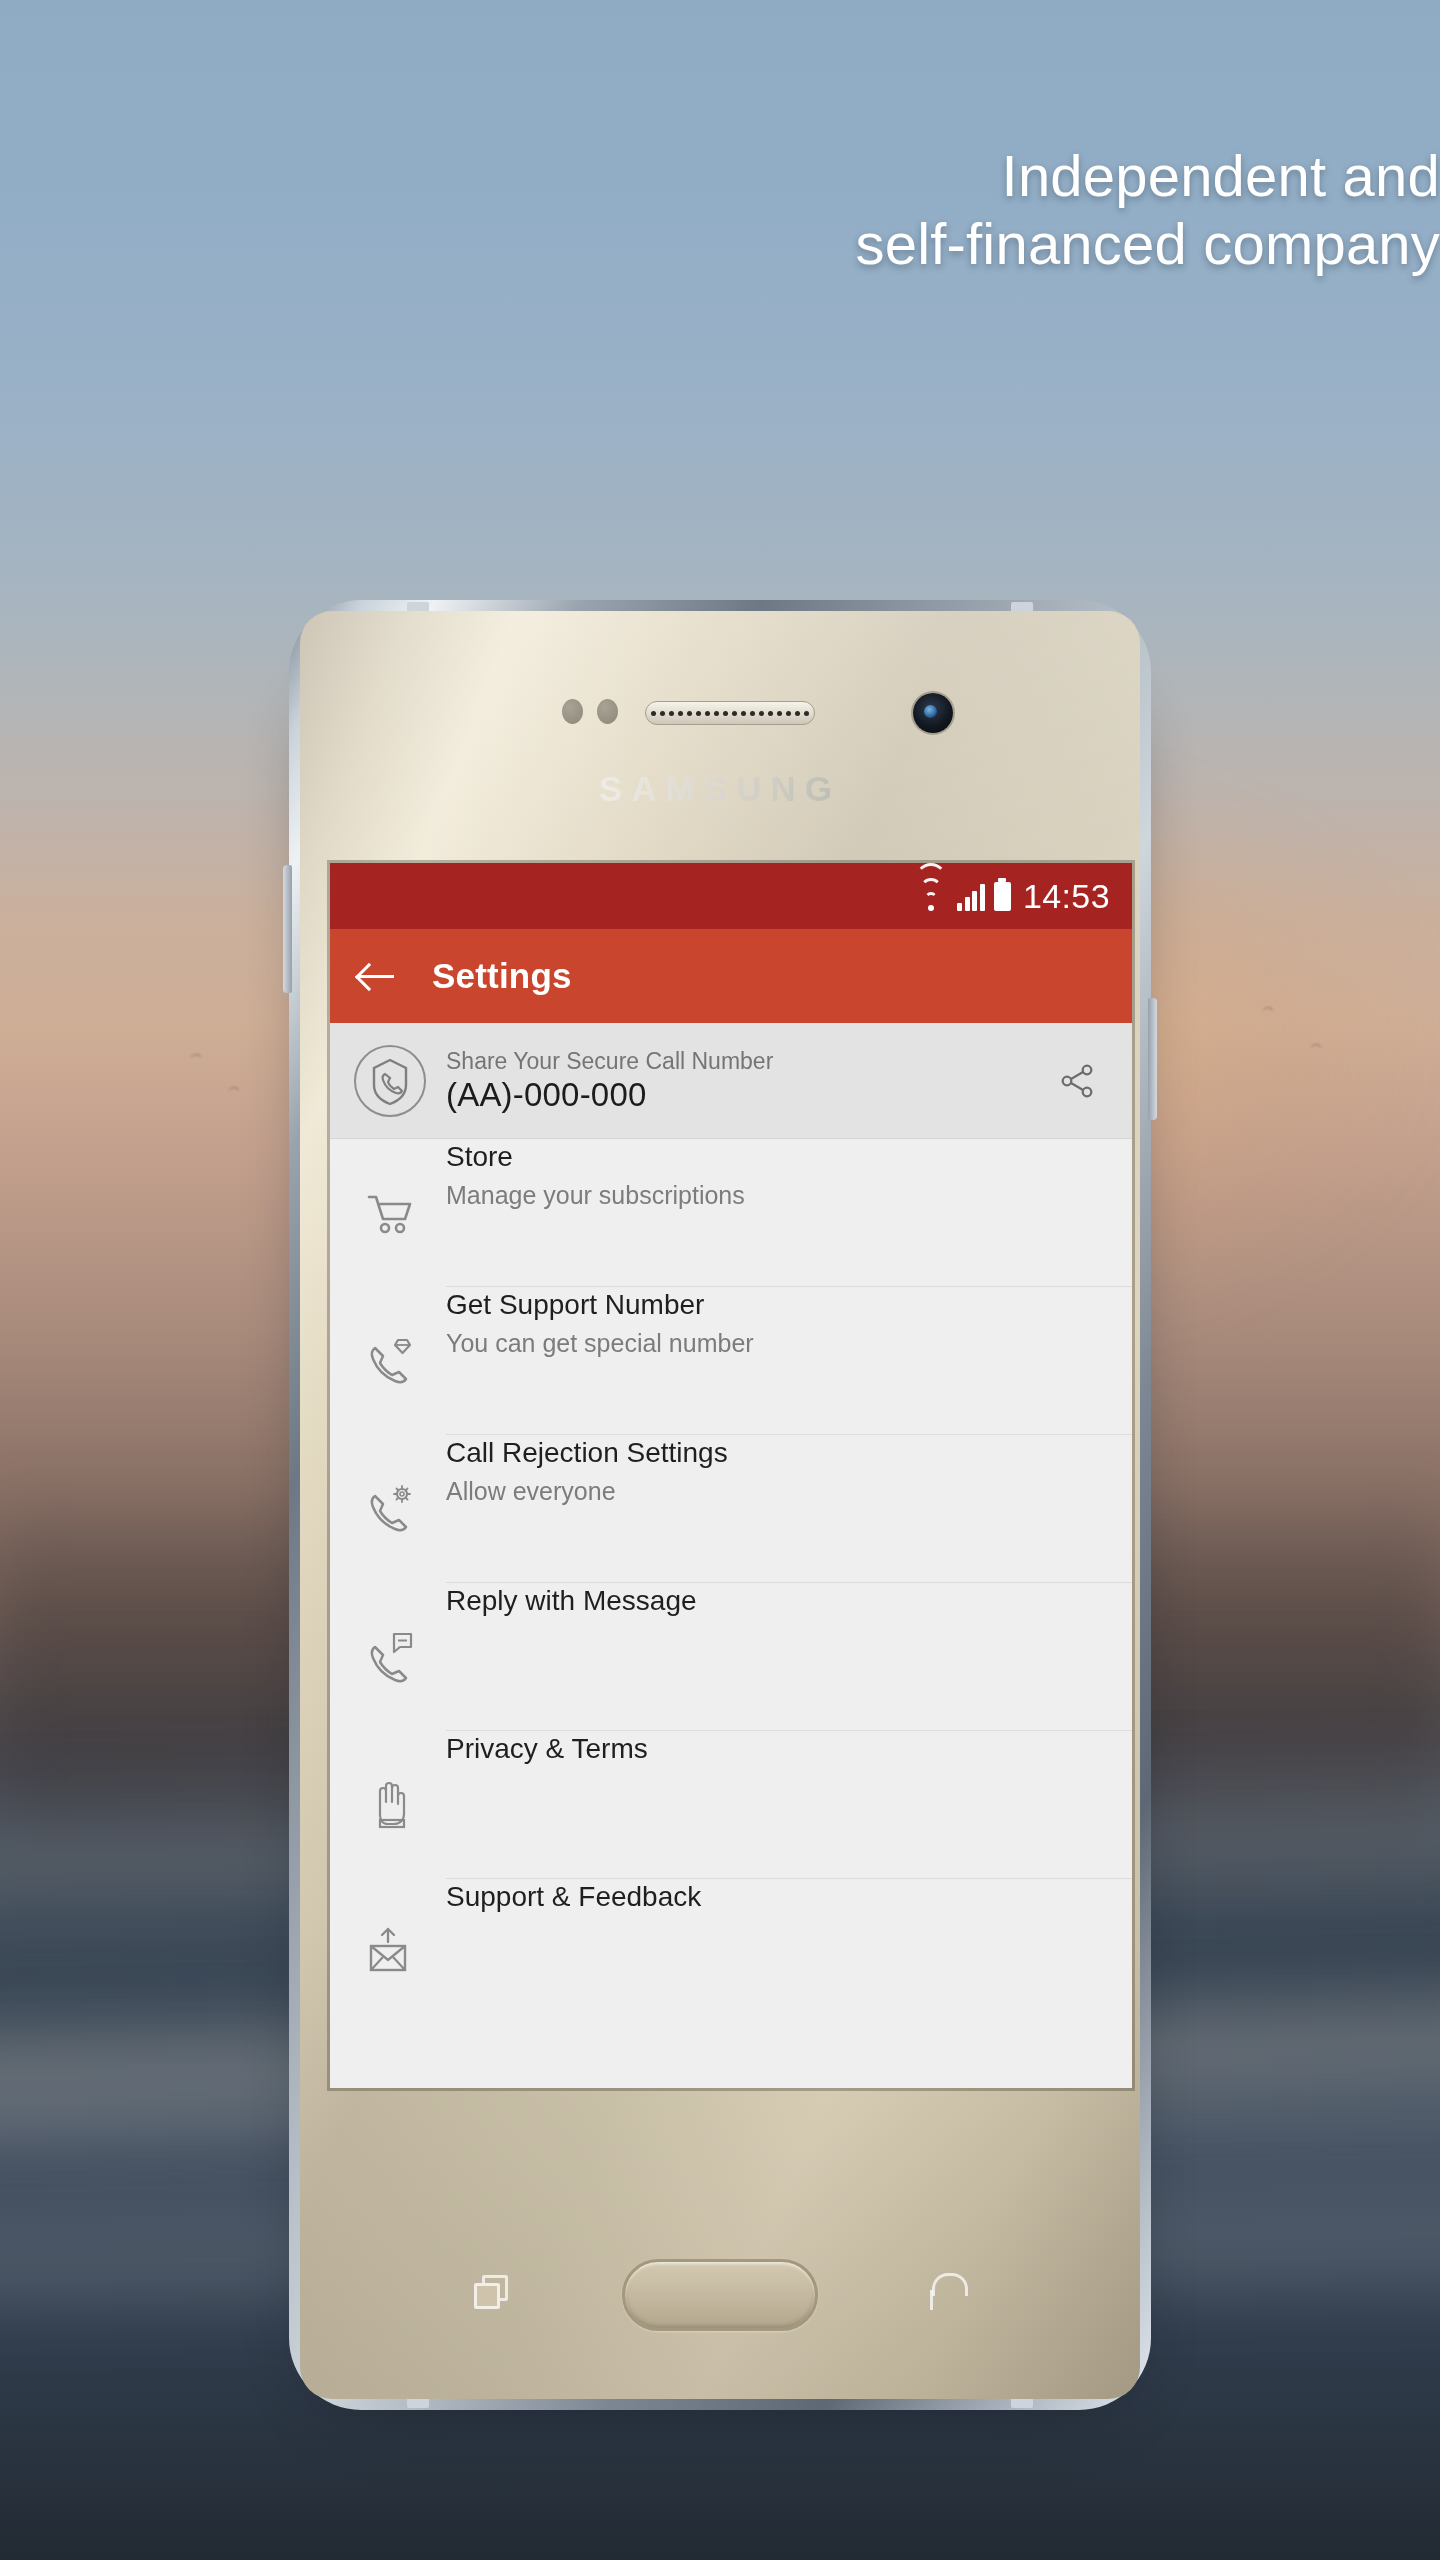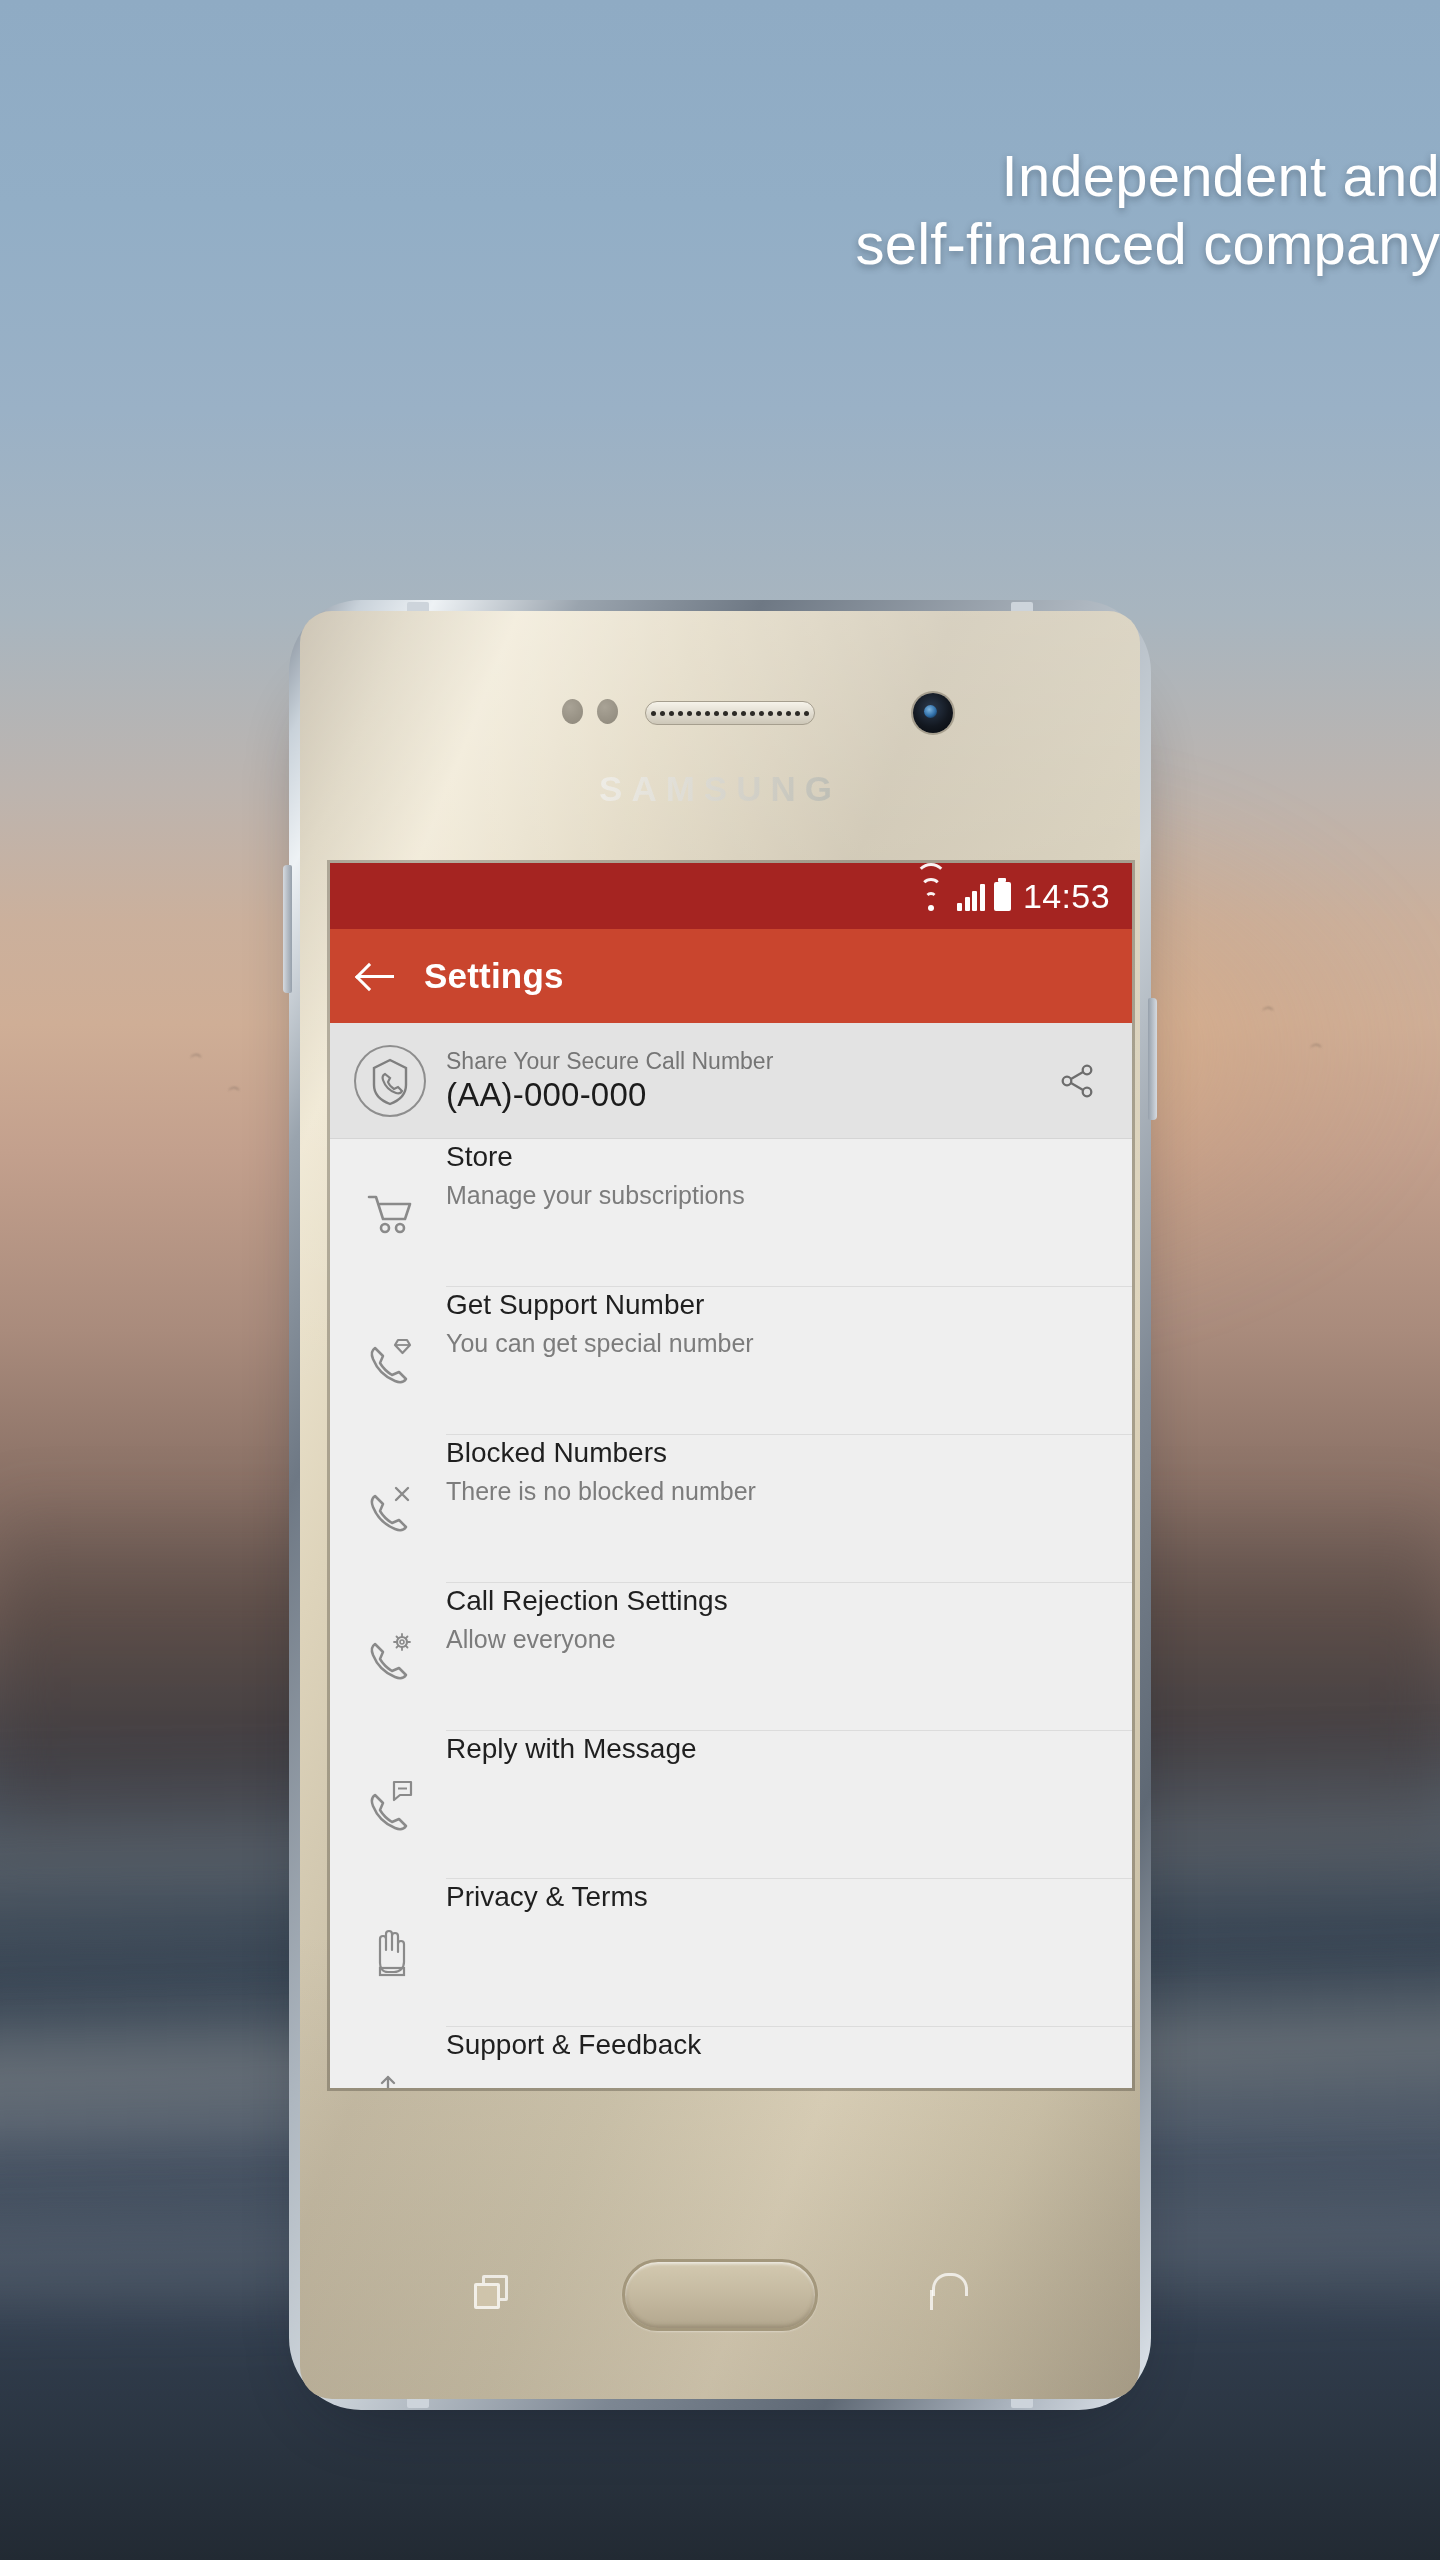--- a/index.html
+++ b/index.html
@@ -317,21 +317,21 @@
     background: #fff;
     border-radius: 1px;
   }
 
   .appbar {
     height: 94px;
     background: #c9452e;
     display: flex;
     align-items: center;
     padding-left: 26px;
-    gap: 28px;
+    gap: 36px;
   }
   .back-arrow {
     width: 40px; height: 40px;
     position: relative;
     flex: 0 0 auto;
   }
   .back-arrow::before {
     content: "";
     position: absolute;
     left: 2px; top: 19px;
@@ -613,32 +613,20 @@
               <path d="M36 6 l9 0 l3 5 l-7.5 8 l-7.5 -8 z" fill="none" stroke="#8a8a8a" stroke-width="2.2" stroke-linejoin="round"></path>
               <path d="M33 11 h15" stroke="#8a8a8a" stroke-width="1.8"></path>
             </svg>
           </div>
           <div class="row-body">
             <div class="row-title">Get Support Number</div>
             <div class="row-sub">You can get special number</div>
           </div>
         </div>
 
-        <div class="row">
-          <div class="row-icon">
-            <svg width="54" height="54" viewBox="0 0 54 54">
-              <path d="M13 14 c-3 2 -4 6 -2 11 c4 10 12 18 22 22 c5 2 9 1 11 -2 l-7 -7 l-7 3 c-5 -3 -9 -7 -12 -12 l3 -7 z" fill="none" stroke="#8a8a8a" stroke-width="2.5" stroke-linejoin="round"></path>
-              <path d="M34 6 l12 12 M46 6 l-12 12" stroke="#8a8a8a" stroke-width="2.4" stroke-linecap="round"></path>
-            </svg>
-          </div>
-          <div class="row-body">
-            <div class="row-title">Blocked Numbers</div>
-            <div class="row-sub">There is no blocked number</div>
-          </div>
-        </div>
 
         <div class="row">
           <div class="row-icon">
             <svg width="54" height="54" viewBox="0 0 54 54">
               <path d="M13 14 c-3 2 -4 6 -2 11 c4 10 12 18 22 22 c5 2 9 1 11 -2 l-7 -7 l-7 3 c-5 -3 -9 -7 -12 -12 l3 -7 z" fill="none" stroke="#8a8a8a" stroke-width="2.5" stroke-linejoin="round"></path>
               <circle cx="40" cy="12" r="5" fill="none" stroke="#8a8a8a" stroke-width="2.2"></circle>
               <circle cx="40" cy="12" r="2" fill="none" stroke="#8a8a8a" stroke-width="1.6"></circle>
               <path d="M40 4 v3 M40 17 v3 M32 12 h3 M45 12 h3 M34.5 6.5 l2 2 M43.5 15.5 l2 2 M45.5 6.5 l-2 2 M36.5 15.5 l-2 2" stroke="#8a8a8a" stroke-width="1.8" stroke-linecap="round"></path>
             </svg>
           </div>

